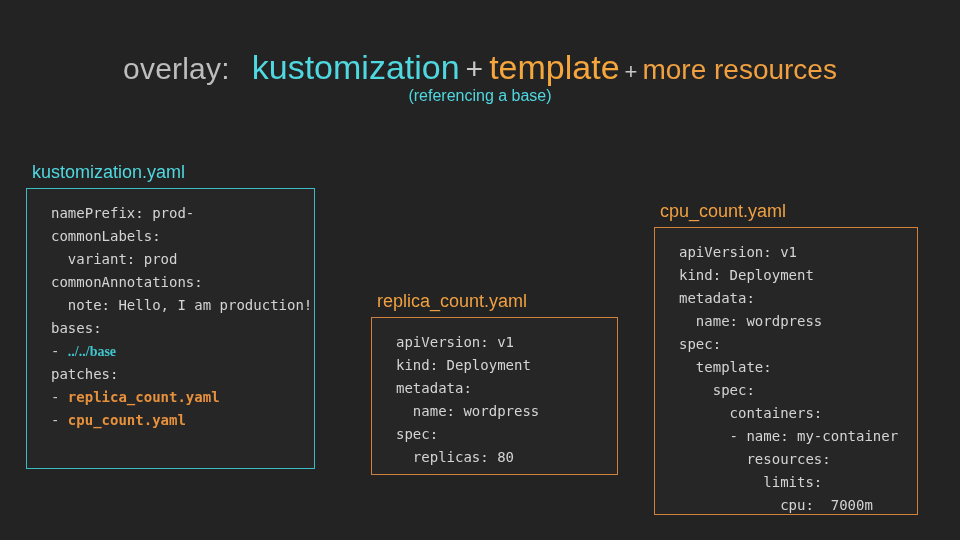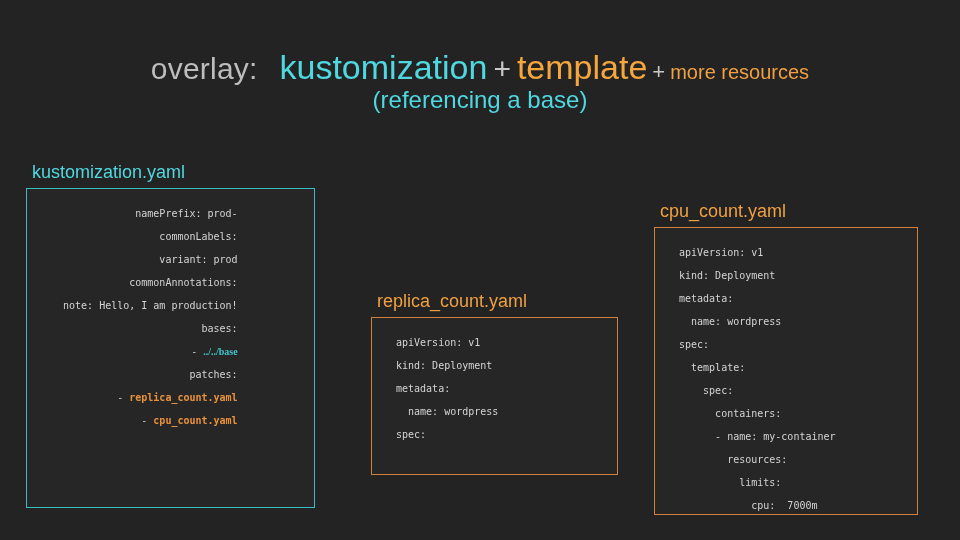--- a/index.html
+++ b/index.html
@@ -45,30 +45,30 @@
   .t-patches {
     font-size: 34px;
     color: #f5a63c;
   }
   .t-plus2 {
     font-size: 22px;
     color: #c8c8c8;
     padding: 0 5px;
   }
   .t-more {
-    font-size: 20px;
+    font-size: 28px;
     color: #f0a040;
   }
   #subtitle {
     position: absolute;
     left: 0;
     top: 88px;
     width: 960px;
     text-align: center;
-    font-size: 24px;
+    font-size: 16px;
     color: #4fd8e0;
     line-height: 1;
   }
 
   
   .card { position: absolute; }
   .card-label {
     position: absolute;
     left: 6px;
     bottom: 100%;
@@ -83,32 +83,32 @@
     border: 1px solid #3bbcc4;
     width: 100%;
     height: 100%;
   }
   .code {
     position: absolute;
     left: 0;
     top: 0;
     padding: 14px 16px 0 25px;
     font-family: "DejaVu Sans Mono", "Liberation Mono", monospace;
-    font-size: 10px;
+    font-size: 14px;
     line-height: 23px;
     color: #d4d4d4;
     white-space: pre;
   }
   .code .ln { display: block; }
   .cy { color: #3fc7cf; font-weight: bold; font-family: Liberation Serif, serif; }
   .og { color: #e8913c; font-weight: bold; }
   .dash { color: #c9c9c9; font-weight: normal; }
 
   
-  #card-kustomization { left: 26px; top: 188px; width: 289px; height: 320px; text-align: right; }
+  #card-kustomization { left: 26px; top: 188px; width: 289px; height: 281px; }
   #card-kustomization .card-label { color: #4fd8e0; }
   #card-kustomization .card-box { border-color: #3bbcc4; }
 
   
   #card-replica { left: 371px; top: 317px; width: 247px; height: 158px; }
   #card-replica .card-label { color: #f0a040; }
   #card-replica .card-box { border-color: #d2813a; }
 
   
   #card-cpu { left: 654px; top: 227px; width: 264px; height: 288px; }
@@ -126,20 +126,20 @@
 
 <div class="card" id="card-kustomization">
   <div class="card-label">kustomization.yaml</div>
   <div class="card-box" style="border-color: rgb(59, 188, 196);"></div>
   <div class="code"><span class="ln"><span class="">namePrefix: prod-</span></span><span class="ln"><span class="">commonLabels:</span></span><span class="ln"><span class="">  variant: prod</span></span><span class="ln"><span class="">commonAnnotations:</span></span><span class="ln"><span class="">  note: Hello, I am production!</span></span><span class="ln"><span class="">bases:</span></span><span class="ln"><span class="dash">- </span><span class="cy">../../base</span></span><span class="ln"><span class="">patches:</span></span><span class="ln"><span class="dash">- </span><span class="og">replica_count.yaml</span></span><span class="ln"><span class="dash">- </span><span class="og">cpu_count.yaml</span></span></div>
 </div>
 
 <div class="card" id="card-replica">
   <div class="card-label">replica_count.yaml</div>
   <div class="card-box" style="border-color: rgb(210, 129, 58);"></div>
-  <div class="code"><span class="ln"><span class="">apiVersion: v1</span></span><span class="ln"><span class="">kind: Deployment</span></span><span class="ln"><span class="">metadata:</span></span><span class="ln"><span class="">  name: wordpress</span></span><span class="ln"><span class="">spec:</span></span></div>
+  <div class="code"><span class="ln"><span class="">apiVersion: v1</span></span><span class="ln"><span class="">kind: Deployment</span></span><span class="ln"><span class="">metadata:</span></span><span class="ln"><span class="">  name: wordpress</span></span><span class="ln"><span class="">spec:</span></span><span class="ln"><span class="">  replicas: 80</span></span></div>
 </div>
 
 <div class="card" id="card-cpu">
   <div class="card-label">cpu_count.yaml</div>
   <div class="card-box" style="border-color: rgb(210, 129, 58);"></div>
   <div class="code"><span class="ln"><span class="">apiVersion: v1</span></span><span class="ln"><span class="">kind: Deployment</span></span><span class="ln"><span class="">metadata:</span></span><span class="ln"><span class="">  name: wordpress</span></span><span class="ln"><span class="">spec:</span></span><span class="ln"><span class="">  template:</span></span><span class="ln"><span class="">    spec:</span></span><span class="ln"><span class="">      containers:</span></span><span class="ln"><span class="">      - name: my-container</span></span><span class="ln"><span class="">        resources:</span></span><span class="ln"><span class="">          limits:</span></span><span class="ln"><span class="">            cpu:  7000m</span></span></div>
 </div>
 
 </body></html>

